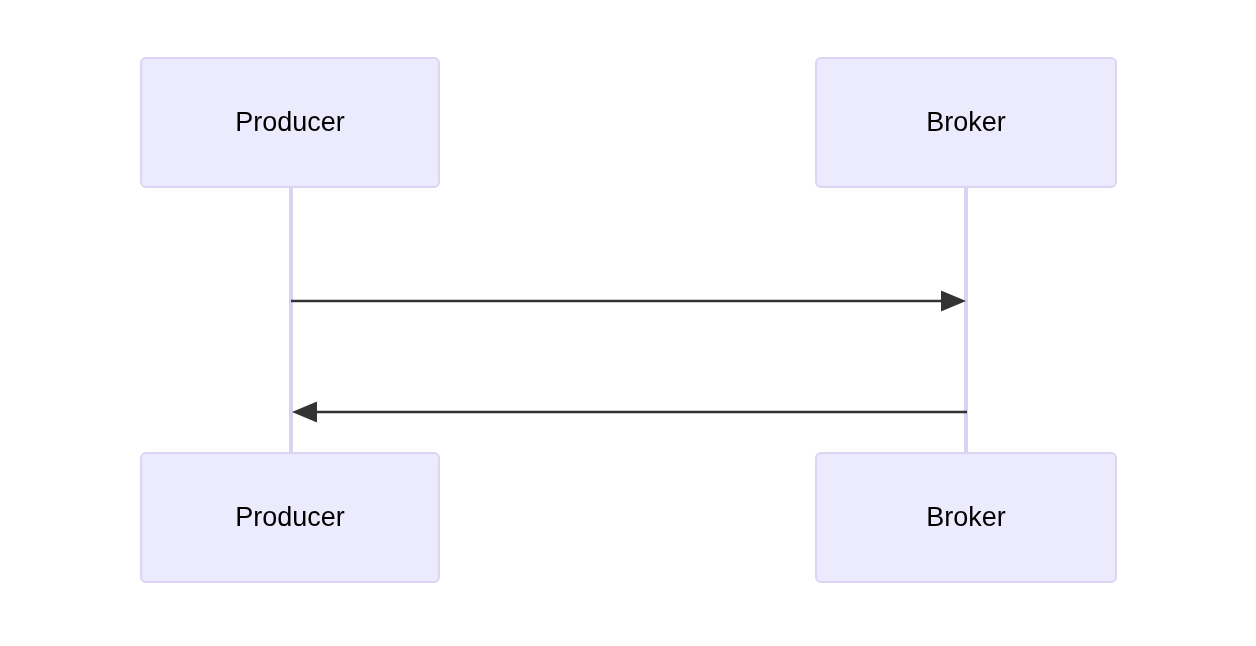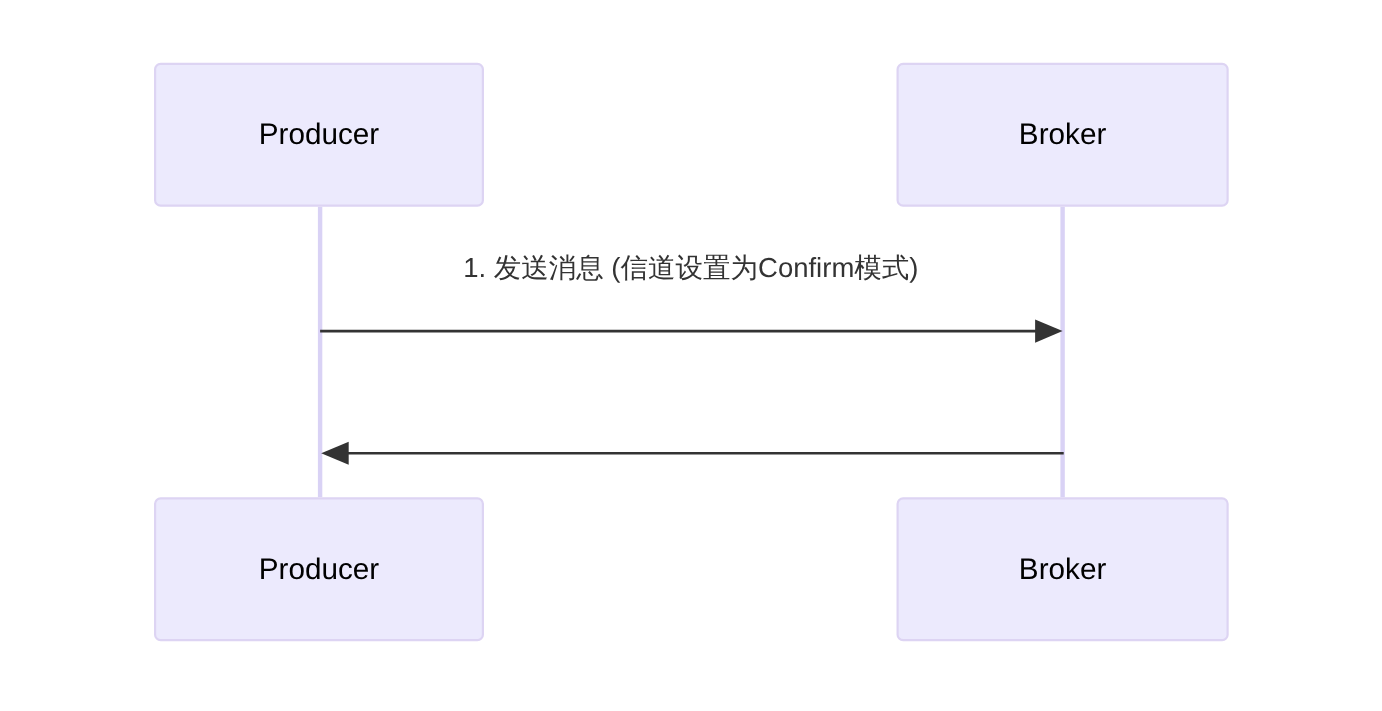--- a/index.html
+++ b/index.html
@@ -68,21 +68,20 @@
   <div class="lifeline" style="left:964px; top:188px; height:264px;"></div>
 
   <div class="actor-box" style="left:140px; top:57px; width:300px; height:131px;">
     <span class="actor-label">Producer</span>
   </div>
 
   <div class="actor-box" style="left:815px; top:57px; width:302px; height:131px;">
     <span class="actor-label">Broker</span>
   </div>
 
-  <div class="msg-label" style="left:628px; top:231px;">1. 发送消息 (信道设置为Confirm模式)</div>
 
   <svg class="msg-arrow" style="left:291px; top:288px;" width="676" height="26" viewBox="0 0 676 26">
     <line x1="0" y1="13" x2="656" y2="13"></line>
     <polygon points="675,13 650,2.5 650,23.5"></polygon>
   </svg>
 
 
   <svg class="msg-arrow" style="left:291px; top:399px;" width="676" height="26" viewBox="0 0 676 26">
     <line x1="20" y1="13" x2="676" y2="13"></line>
     <polygon points="1,13 26,2.5 26,23.5"></polygon>

